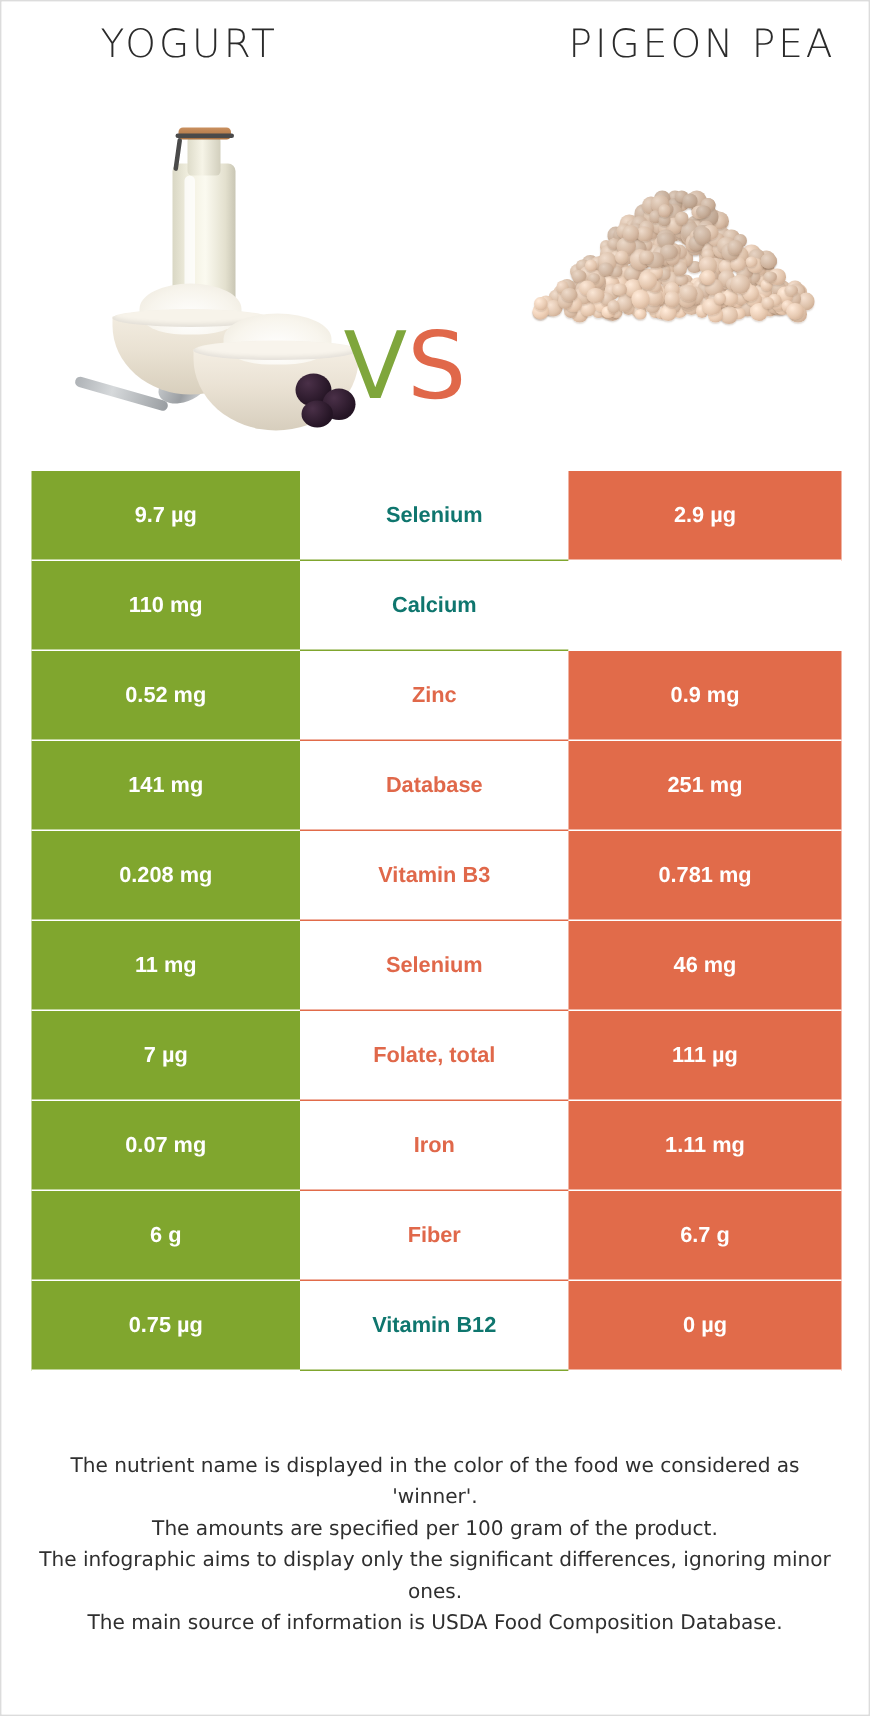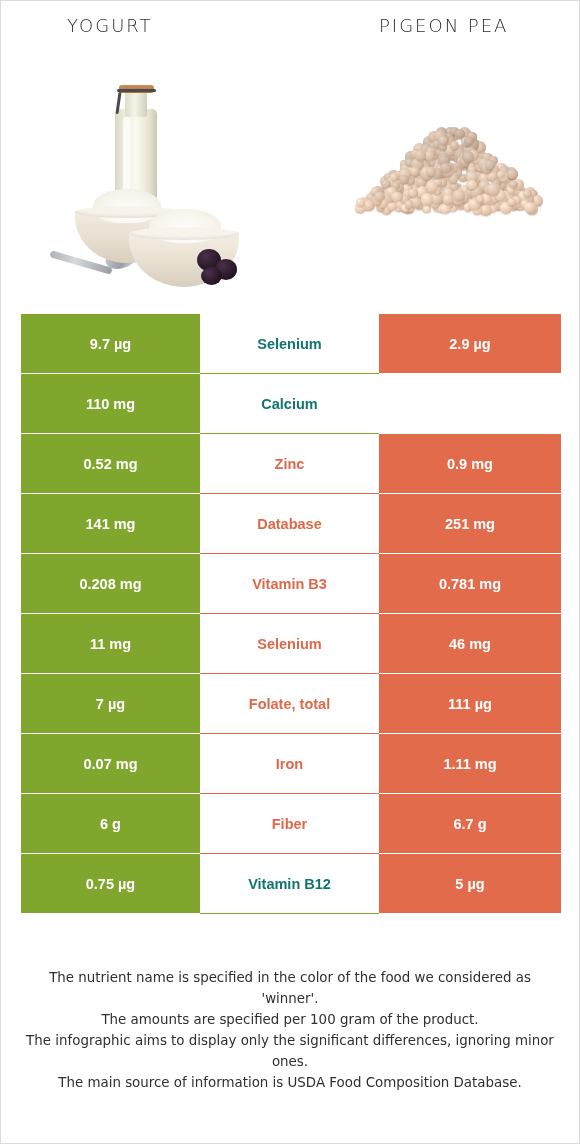--- a/index.html
+++ b/index.html
@@ -11,21 +11,21 @@
     position:relative;
     box-sizing:border-box;
     border:1px solid #dcdcdc;
   }
   .page{position:relative;width:578px;height:1142px;background:#fff;}
 
   
   .titles{position:absolute;top:14px;left:0;width:578px;height:44px;}
   .title{
     position:absolute;top:0;
-    font-size:18px;
+    font-size:26px;
     font-weight:300;
     letter-spacing:2.0px;
     color:#2b2b2b;
     white-space:nowrap;
     font-family:"DejaVu Sans", sans-serif;
     -webkit-font-smoothing:antialiased;
   }
   .title.left{left:66px;}
   .title.right{left:378px;}
 
@@ -620,20 +620,21 @@
         <div class="pea" style="left: 20.843px; top: 86.5101px; width: 10.8797px; height: 9.47573px; filter: brightness(0.99);"></div>
         <div class="pea" style="left: 61.6113px; top: 44.8846px; width: 11.4486px; height: 11.2405px; filter: brightness(0.98);"></div>
         <div class="pea" style="left: 89.5043px; top: 89.2395px; width: 10.4415px; height: 10.4043px; filter: brightness(1.04);"></div>
         <div class="pea" style="left: 113.619px; top: 74.5122px; width: 10.5347px; height: 10.0421px; filter: brightness(1.06);"></div>
         <div class="pea" style="left: 46.1109px; top: 69.7509px; width: 9.76506px; height: 9.00525px; filter: brightness(0.95);"></div>
         <div class="pea" style="left: 109.545px; top: 46.3701px; width: 11.1783px; height: 11.8441px; filter: brightness(0.93);"></div>
         <div class="pea" style="left: 134.274px; top: 78.3403px; width: 12.9152px; height: 12.2675px; filter: brightness(1.01);"></div>
         <div class="pea" style="left: 132.407px; top: 55.2547px; width: 9.27124px; height: 9.42029px; filter: brightness(0.95);"></div>
       </div>
 
+    <div class="vs"><span class="v">V</span><span class="s">S</span></div>
   </div>
 
   <div class="table" id="comparison-table">
       <div class="row win-green">
         <div class="cell left">9.7 µg</div>
         <div class="cell mid">Selenium</div>
         <div class="cell right">2.9 µg</div>
         <div class="sep-left"></div>
         <div class="sep-mid"></div>
         <div class="sep-right"></div>
@@ -697,27 +698,27 @@
         <div class="cell left">6 g</div>
         <div class="cell mid">Fiber</div>
         <div class="cell right">6.7 g</div>
         <div class="sep-left"></div>
         <div class="sep-mid"></div>
         <div class="sep-right"></div>
       </div>
       <div class="row win-green">
         <div class="cell left">0.75 µg</div>
         <div class="cell mid">Vitamin B12</div>
-        <div class="cell right">5 µg</div>
+        <div class="cell right">0 µg</div>
         <div class="sep-left"></div>
         <div class="sep-mid"></div>
         <div class="sep-right"></div>
       </div>
     </div>
 
   <div class="footer">
-    <p>The nutrient name is specified in the color of the food we considered as 'winner'.</p>
+    <p>The nutrient name is displayed in the color of the food we considered as 'winner'.</p>
     <p>The amounts are specified per 100 gram of the product.</p>
     <p>The infographic aims to display only the significant differences, ignoring minor ones.</p>
     <p>The main source of information is USDA Food Composition Database.</p>
   </div>
 
 </div>
 
 </body></html>

